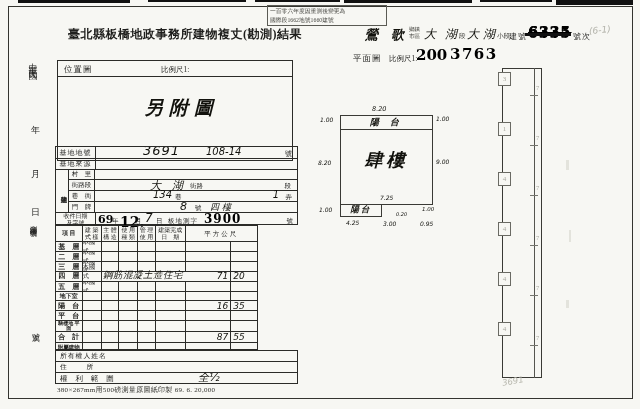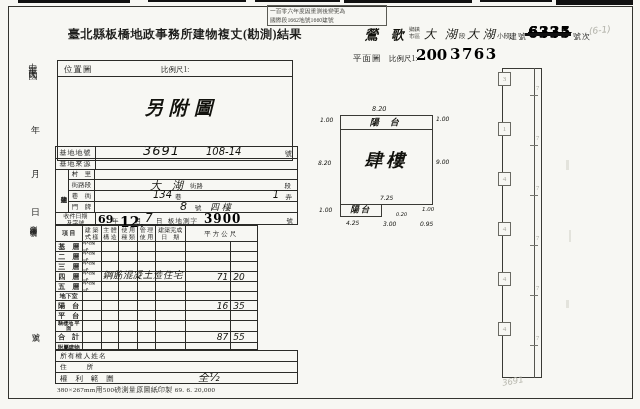--- a/index.html
+++ b/index.html
@@ -195,21 +195,21 @@
     <div class="trow" style="height:10px;">
       <div class="tc c0">三　層</div>
       <div class="tc c1">本國式</div>
       <div class="tc c2"></div>
         <div class="tc c3"></div>
         <div class="tc c4"></div>
         <div class="tc c5"></div>
       <div class="tc c6 hw sq"></div>
         <div class="tc c7 hw sq"></div>
     </div>
-    <div class="trow" style="height:10px;">
+    <div class="trow" style="height:10px;align-items:flex-end;">
       <div class="tc c0">四　層</div>
       <div class="tc c1">本國式</div>
       <div class="tc c2"></div>
         <div class="tc c3"></div>
         <div class="tc c4"></div>
         <div class="tc c5"></div>
       <div class="tc c6 hw sq">71</div>
         <div class="tc c7 hw sq">20</div>
     </div>
     <div class="trow" style="height:10px;">

